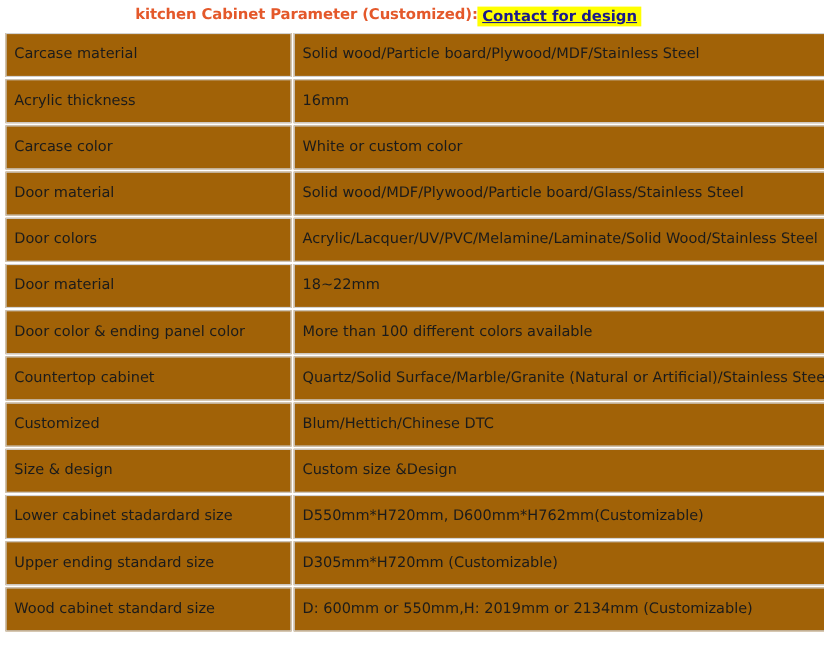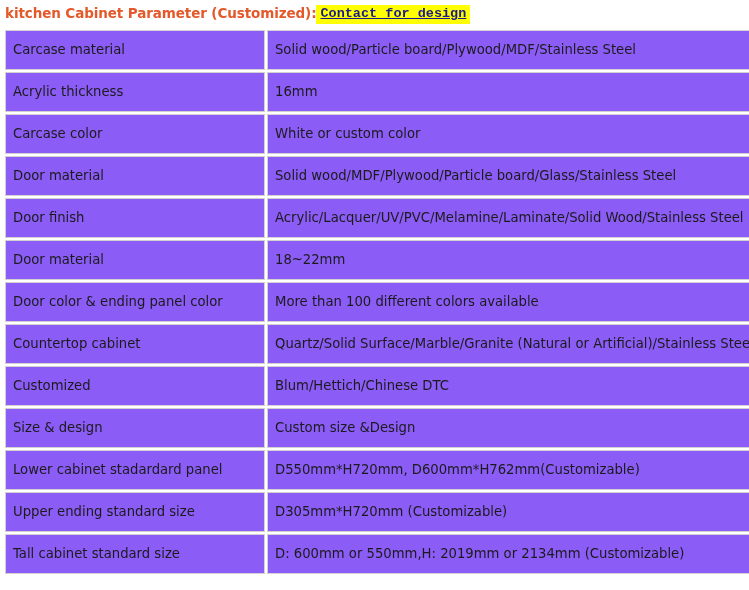--- a/index.html
+++ b/index.html
@@ -17,35 +17,34 @@
   }
 
   
   .header-bar {
     position: relative;
     height: 28px;
     box-sizing: border-box;
     padding: 0 0 0 5px;
     display: flex;
     align-items: center;
-    justify-content: flex-start;
+    justify-content: center;
     background: #ffffff;
   }
   .header-title {
     font-size: 13.5px;
     font-weight: bold;
     color: #e4582a;
     letter-spacing: -0.1px;
     white-space: nowrap;
     line-height: 1;
   }
   .header-link-wrap {
     display: inline-block;
     margin-right: 48px;
-    font-family: Liberation Mono, monospace;
   }
   .header-link {
     display: inline-block;
     background: #ffff00;
     color: #1a1a8c;
     font-size: 13.5px;
     font-weight: bold;
     text-decoration: underline;
     text-underline-offset: 1px;
     padding: 1px 4px 1px 4px;
@@ -63,21 +62,21 @@
   table.param-table {
     width: 741px;
     border-collapse: separate;
     border-spacing: 2px 2px;
     table-layout: fixed;
     font-size: 13.2px;
     color: #1b1b1b;
   }
   table.param-table td {
     border: 1px solid #d2d2d2;
-    background: #8b5cf6;
+    background: #a16207;
     height: 38px;
     padding: 0 7px;
     vertical-align: middle;
     white-space: nowrap;
     overflow: visible;
     line-height: 1.2;
   }
   td.col-name {
     width: 244px;
   }
@@ -108,21 +107,21 @@
       </tr>
       <tr>
         <td class="col-name">Carcase color</td>
         <td class="col-value">White or custom color</td>
       </tr>
       <tr>
         <td class="col-name">Door material</td>
         <td class="col-value">Solid wood/MDF/Plywood/Particle board/Glass/Stainless Steel</td>
       </tr>
       <tr>
-        <td class="col-name">Door finish</td>
+        <td class="col-name">Door colors</td>
         <td class="col-value">Acrylic/Lacquer/UV/PVC/Melamine/Laminate/Solid Wood/Stainless Steel</td>
       </tr>
       <tr>
         <td class="col-name">Door material</td>
         <td class="col-value">18~22mm</td>
       </tr>
       <tr>
         <td class="col-name">Door color &amp; ending panel color</td>
         <td class="col-value">More than 100 different colors available</td>
       </tr>
@@ -132,26 +131,26 @@
       </tr>
       <tr>
         <td class="col-name">Customized</td>
         <td class="col-value">Blum/Hettich/Chinese DTC</td>
       </tr>
       <tr>
         <td class="col-name">Size &amp; design</td>
         <td class="col-value">Custom size &amp;Design</td>
       </tr>
       <tr>
-        <td class="col-name">Lower cabinet stadardard panel</td>
+        <td class="col-name">Lower cabinet stadardard size</td>
         <td class="col-value">D550mm*H720mm, D600mm*H762mm(Customizable)</td>
       </tr>
       <tr>
         <td class="col-name">Upper ending standard size</td>
         <td class="col-value">D305mm*H720mm (Customizable)</td>
       </tr>
       <tr>
-        <td class="col-name">Tall cabinet standard size</td>
+        <td class="col-name">Wood cabinet standard size</td>
         <td class="col-value">D: 600mm or 550mm,H: 2019mm or 2134mm (Customizable)</td>
       </tr>
     </tbody>
   </table>
 </div>
 
 </body></html>

